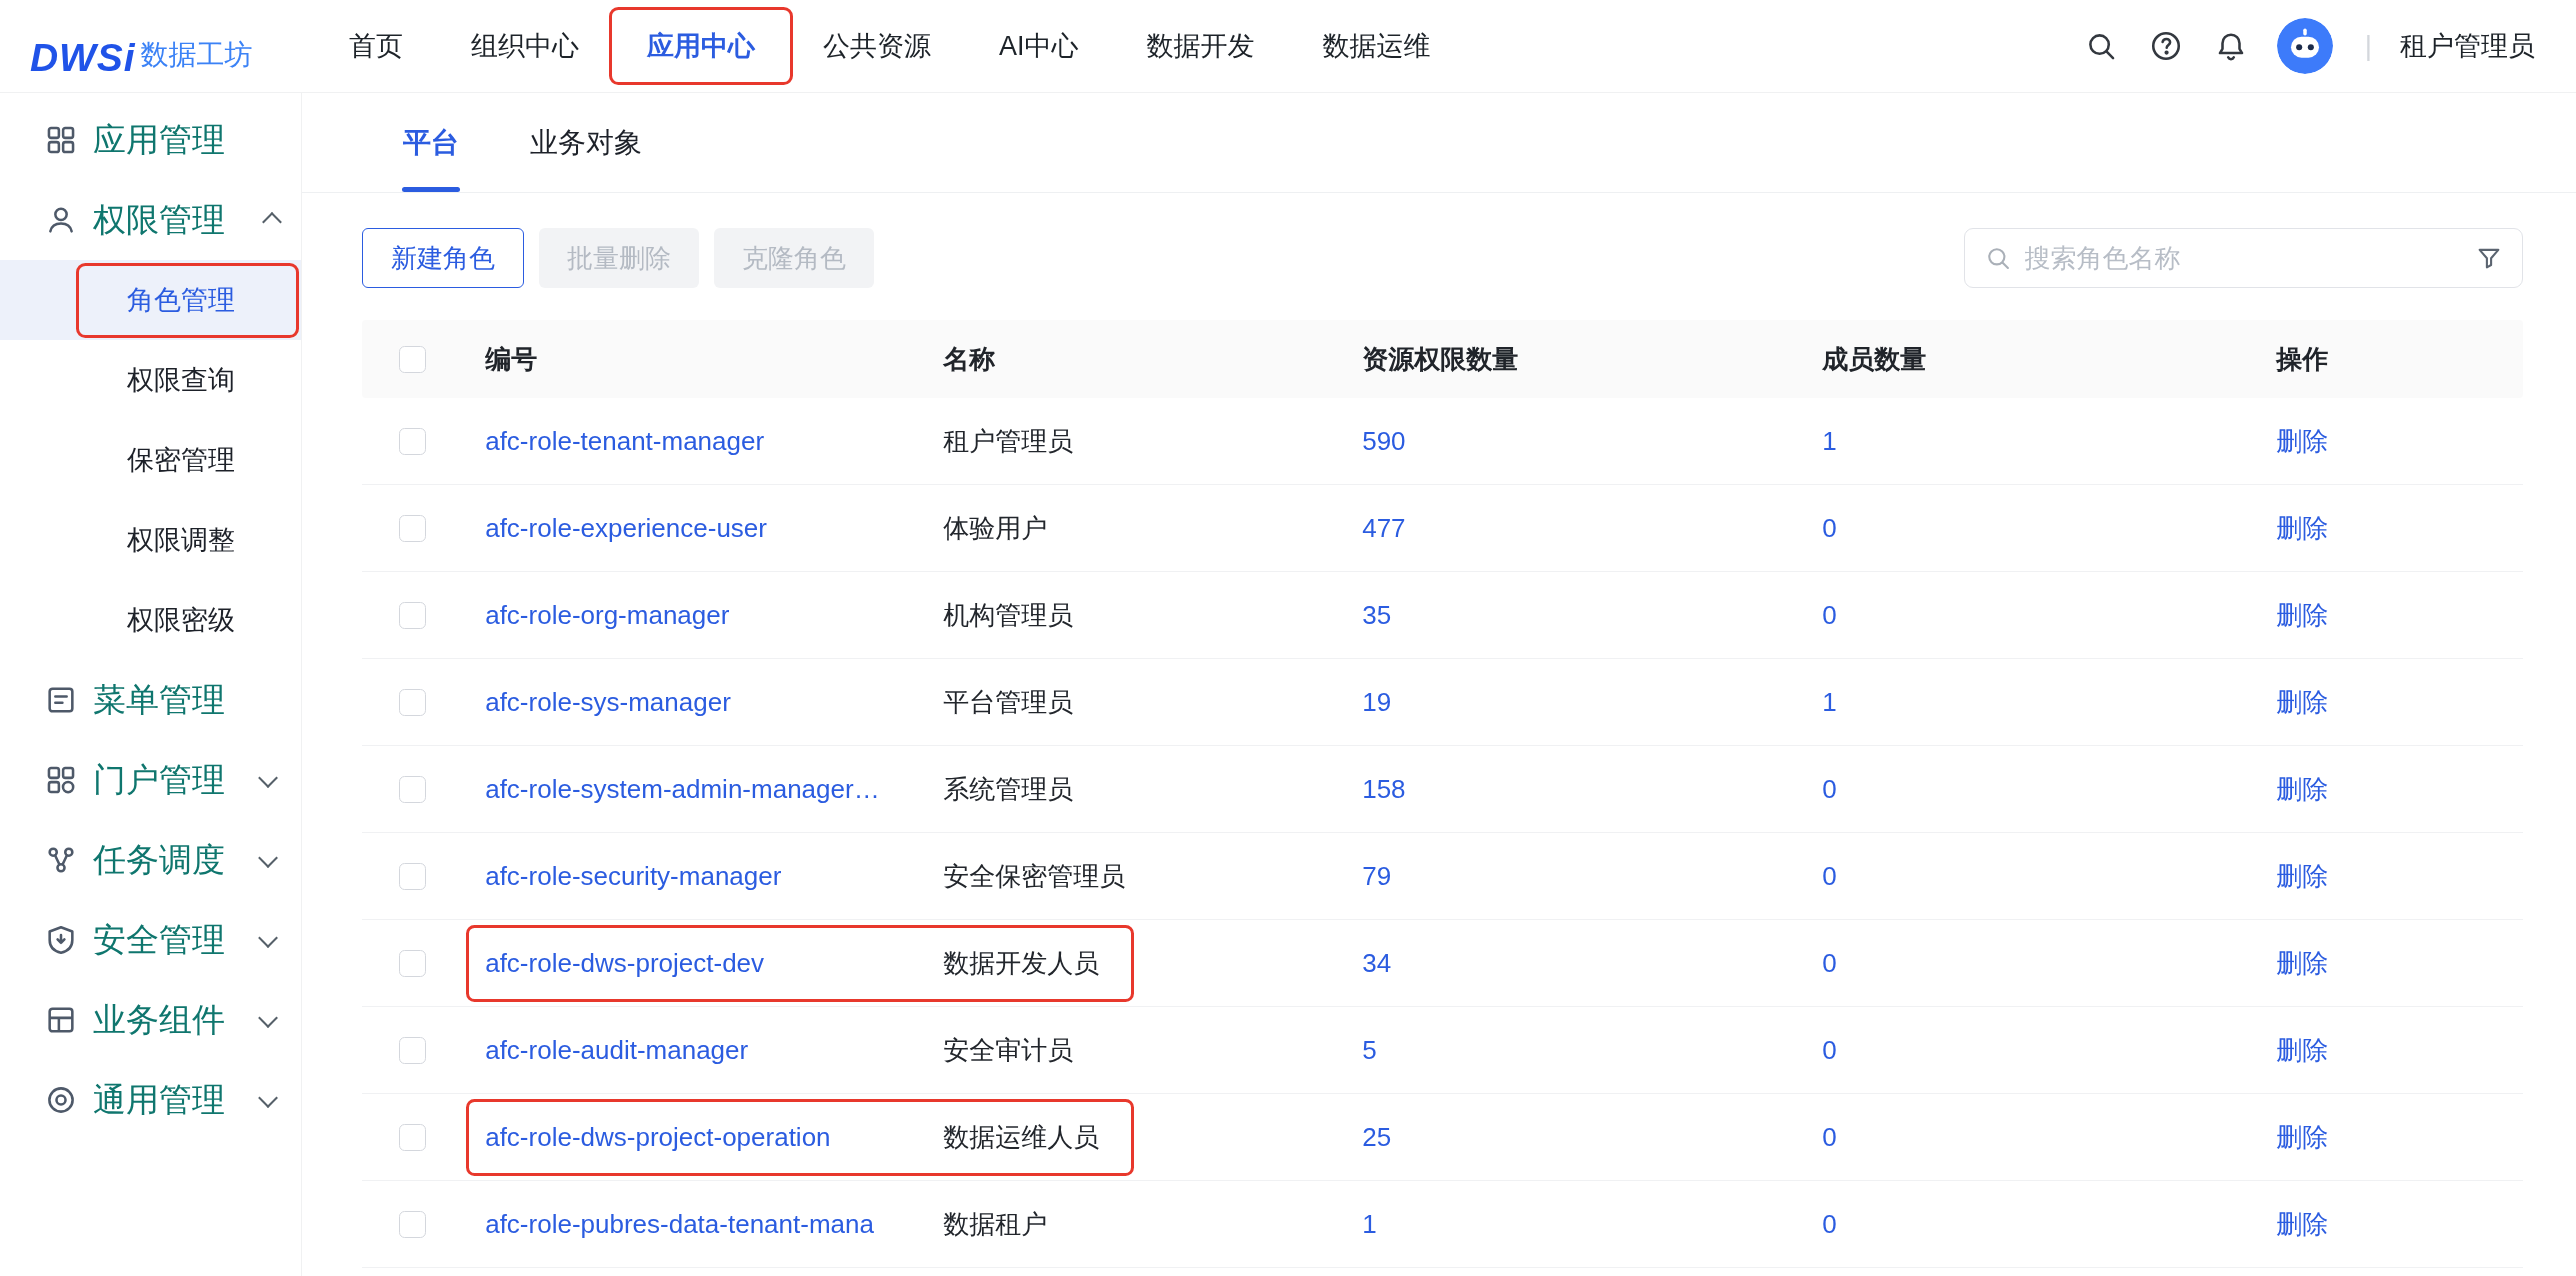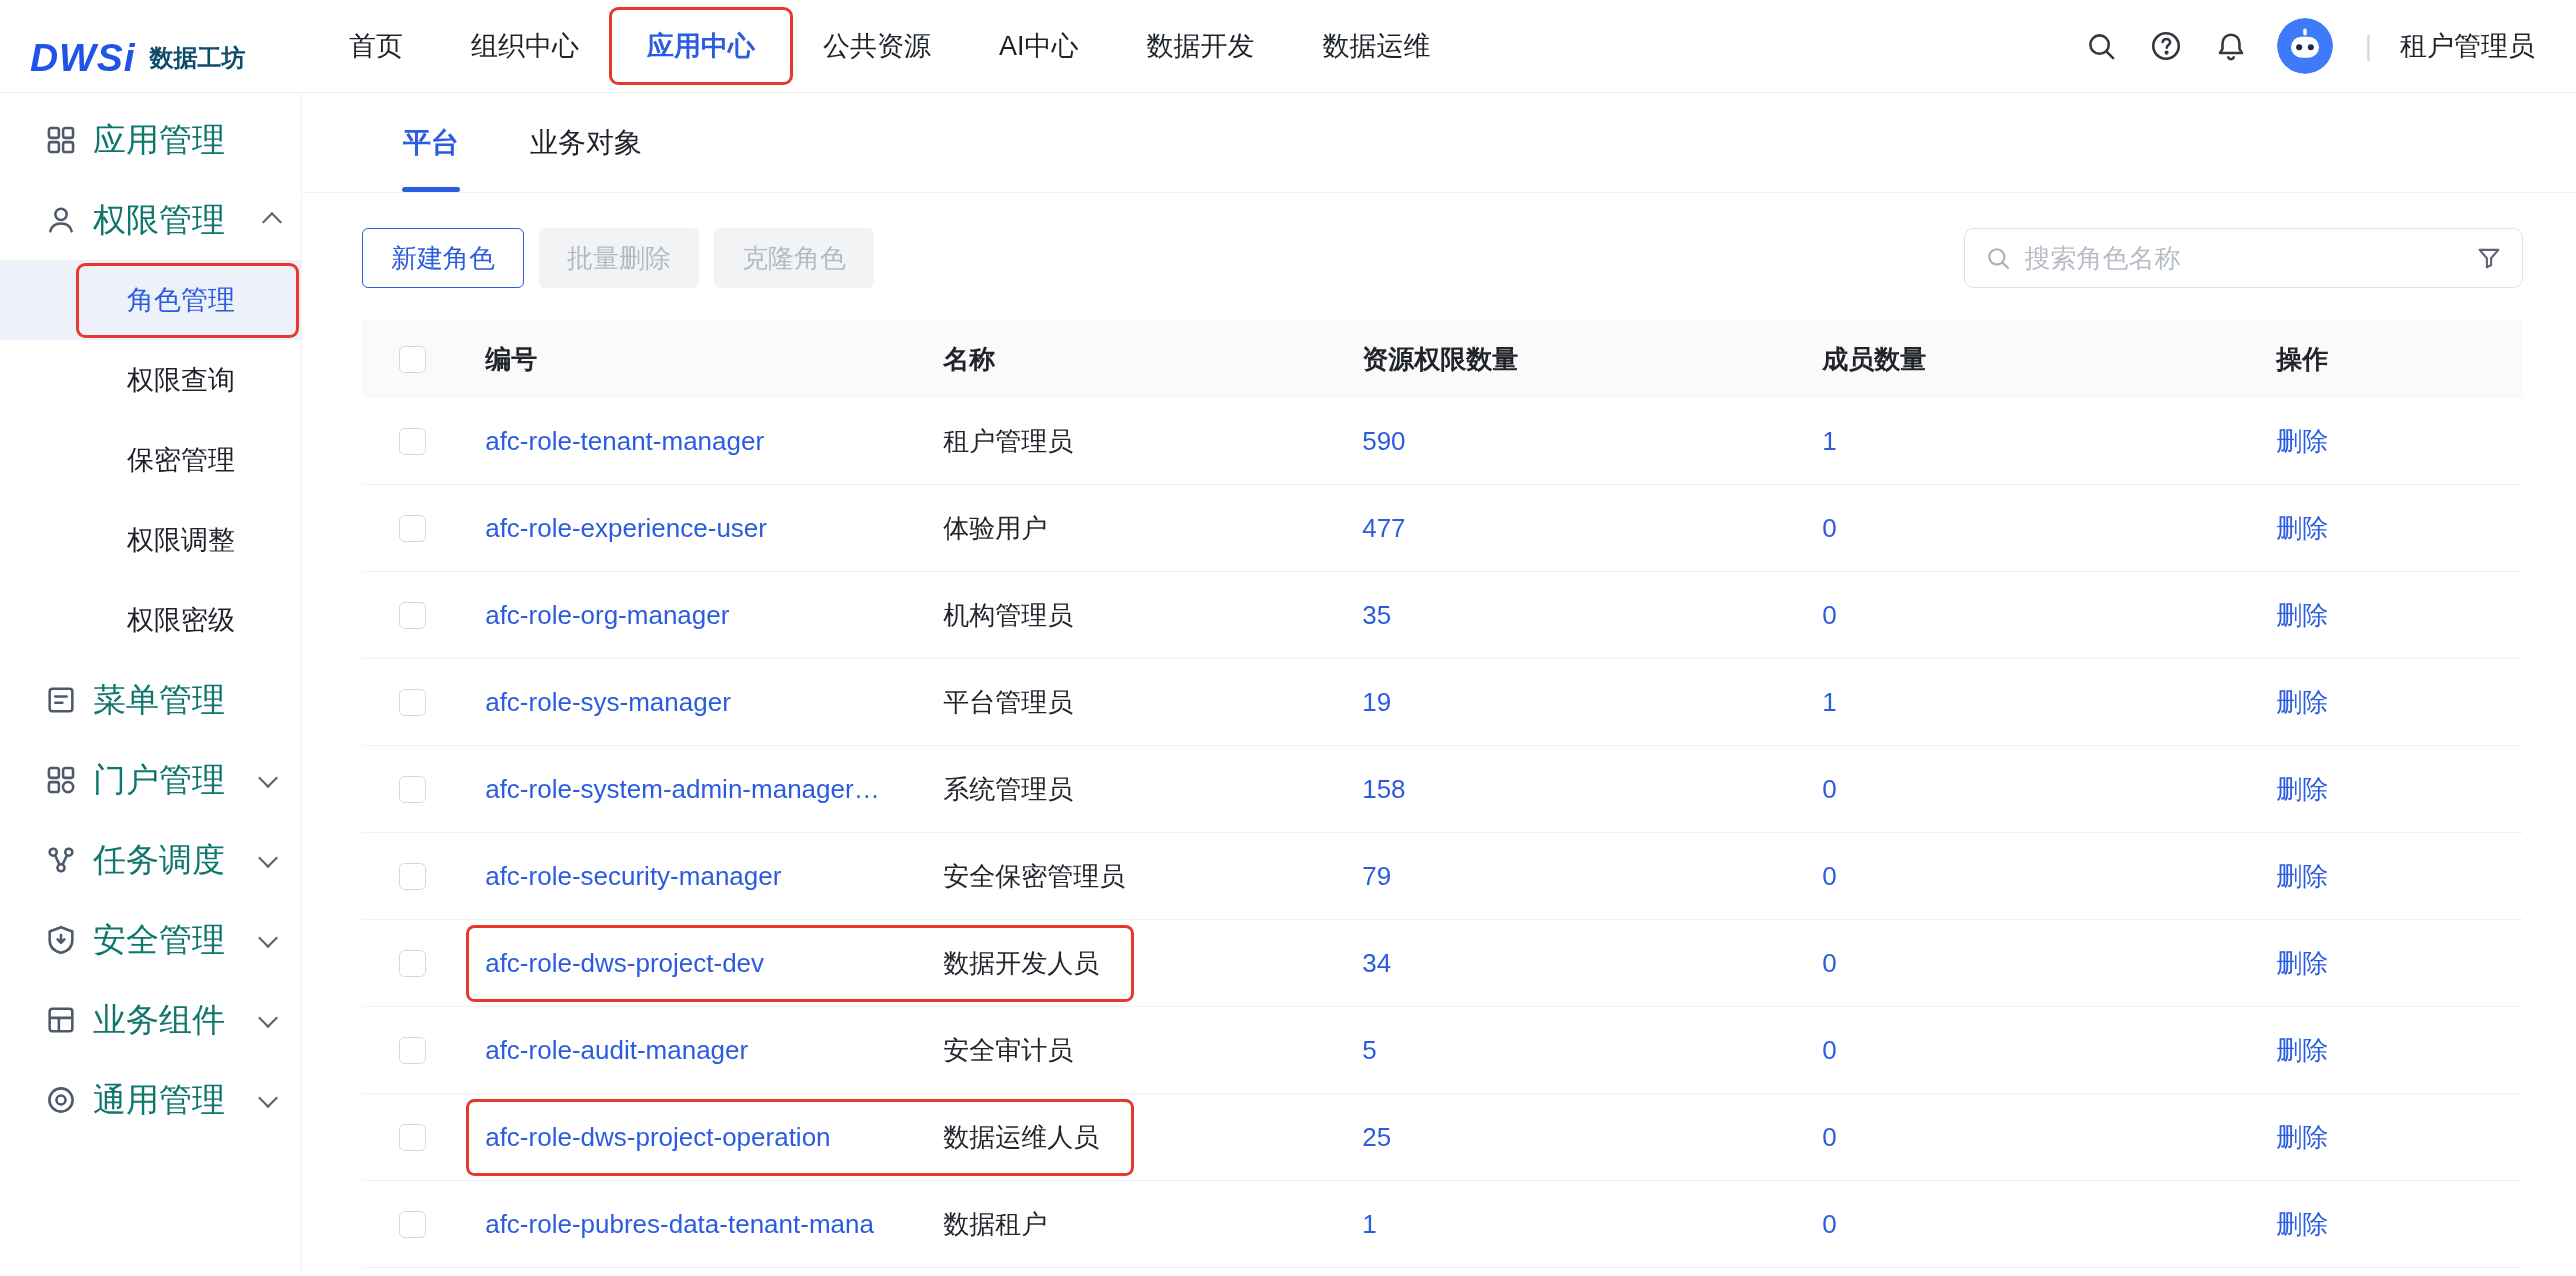--- a/index.html
+++ b/index.html
@@ -9,24 +9,24 @@
     font-family:"Liberation Sans","DejaVu Sans",sans-serif;
     color:#1d2129; font-size:26px;
   }
   .page { width:2576px; height:1277px; display:flex; flex-direction:column; }
 
   
   .header {
     height:93px; flex:0 0 93px; display:flex; align-items:center;
     padding:0 41px 0 30px; border-bottom:0.9px solid #f0f1f2; background:#fff;
   }
-  .logo { display:flex; align-items:center; gap:14px; min-width:233px;margin-top:23px; }
+  .logo { display:flex; align-items:flex-start; gap:5px; min-width:233px;margin-top:23px; }
   .logo-dws { font-size:39px; font-weight:800; font-style:italic; color:#2053e8; letter-spacing:0.9px; }
   .logo-i { font-size:39px; font-weight:700; font-style:italic; color:#2053e8; }
-  .logo-name { font-size:24px; font-weight:700; color:#0c4a6e; }
+  .logo-name { font-size:28px; font-weight:400; color:#3b82f6; }
   .topnav { display:flex; align-items:center; margin-left:52px; }
   .nav-item { position:relative; padding:0 34px; height:93px; display:flex; align-items:center; cursor:pointer; font-size:27px; color:#1d2329; }
   .nav-item.active { color:#2b5ce0; font-weight:600; }
   .top-actions { margin-left:auto; display:flex; align-items:center; gap:28px; }
   .top-icon { width:37px; height:37px; display:flex; align-items:center; justify-content:center; cursor:pointer; }
   .top-icon svg { width:34px; height:34px; }
   .avatar { width:56px; height:56px; border-radius:50%; overflow:hidden; cursor:pointer; }
   .avatar svg { width:56px; height:56px; }
   .vdiv { color:#d4d7dc; font-size:28px; margin-left:3.7px; }
   .role-text { font-size:27px; color:#1d2329; }

